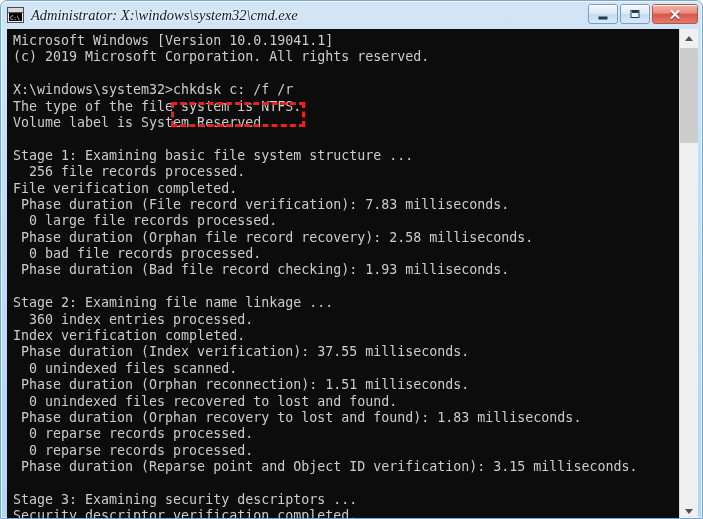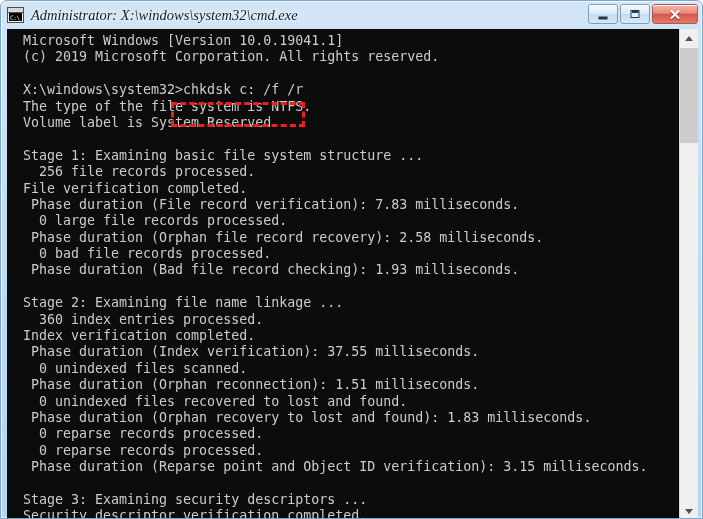--- a/index.html
+++ b/index.html
@@ -164,21 +164,21 @@
     color: #cccccc;
     font-family: "DejaVu Sans Mono", "Liberation Mono", monospace;
     font-size: 13.3px;
     line-height: 16.4px;
     white-space: pre;
     letter-spacing: 0px;
     overflow: hidden;
   }
   #console-text .ln {
     height: 16.4px;
-    padding-left: 16px;
+    padding-left: 6px;
   }
 
   
   #annotation-box {
     position: absolute;
     left: 164px;
     top: 73px;
     width: 134px;
     height: 25px;
     border: 3px dashed #f21d1d;

